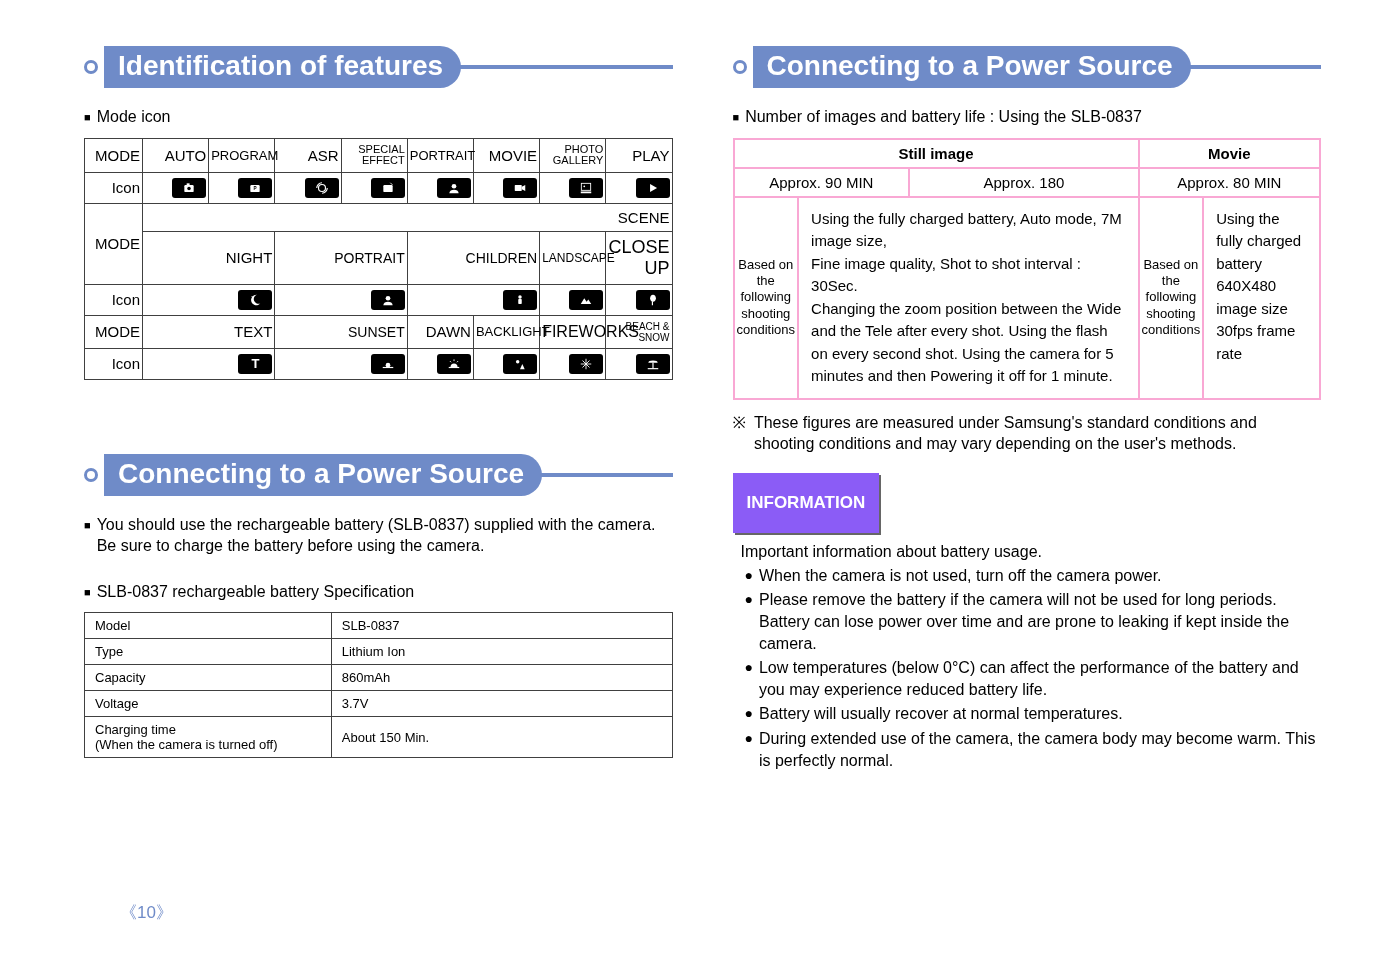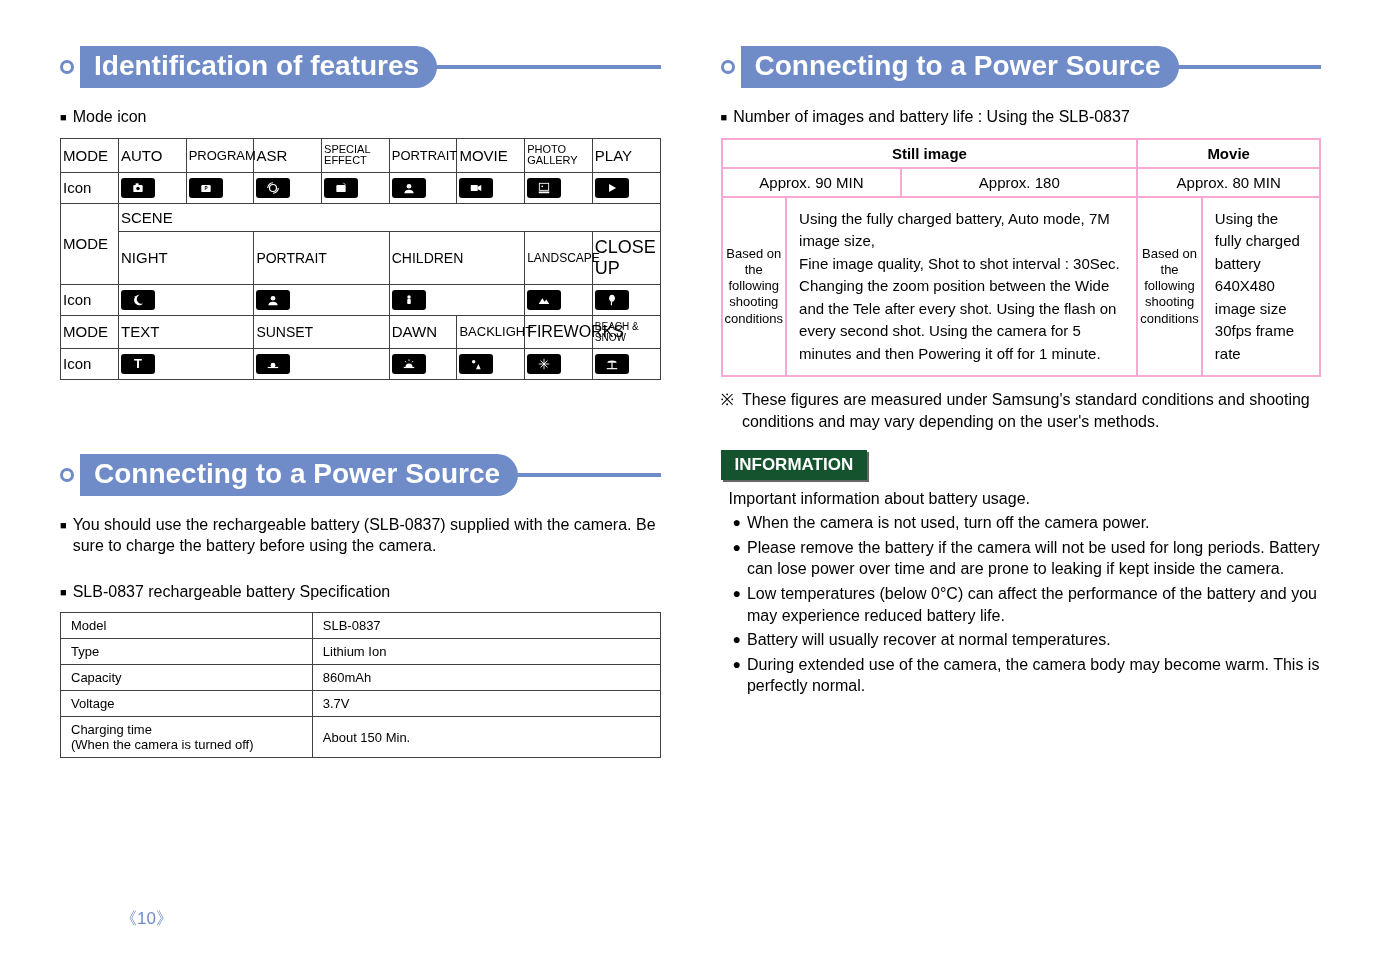--- a/index.html
+++ b/index.html
@@ -8,20 +8,21 @@
     padding: 46px 60px 30px 60px;
     font-family: Arial, Helvetica, sans-serif;
     font-size: 16px;
     color: #000;
     background: #fff;
     width: 1381px;
   }
   .cols {
     display: flex;
     gap: 60px;
+    margin-left: 24px;
   }
   .leftcol, .rightcol {
     flex: 1;
     min-width: 0;
   }
 
   
   .section-heading {
     display: flex;
     align-items: center;
@@ -64,21 +65,21 @@
   .round { font-size: 14px; line-height: 1; margin-top: 3px }
 
   
   table.modes {
     border-collapse: collapse;
     width: 100%;
     table-layout: fixed;
   }
   table.modes td, table.modes th {
     border: 1px solid #404040;
-    text-align: left;
+    text-align: right;
     font-size: 15px;
     padding: 5px 2px;
     vertical-align: middle;
   }
   table.modes .lbl { background: #fff; }
   .ic {
     display: inline-flex;
     align-items: center;
     justify-content: center;
     background: #000;
@@ -130,35 +131,35 @@
 
   .starnote {
     display: flex;
     gap: 8px;
     margin: 12px 0;
     line-height: 1.35;
   }
 
   .info-label {
     display: inline-block;
-    background: #14532d;
+    background: #8b5cf6;
     color: #fff;
     font-weight: bold;
-    padding: 5px 14px;
+    padding: 20px 14px;
     font-size: 17px;
     box-shadow: 2px 2px 0 #666;
     margin-bottom: 10px;
   }
   .info-list { padding-left: 4px; }
   .info-list .bullet-line { margin: 3px 0; }
 
   .page-no {
     position: absolute;
     left: 60px;
-    bottom: 12px;
+    bottom: 18px;
     color: #6f8bc8;
     font-size: 17px;
   }
   .page-wrap { position: relative; min-height: 896px; }
 </style>
 </head>
 <body>
 
 <div class="page-wrap">
 <div class="cols">

